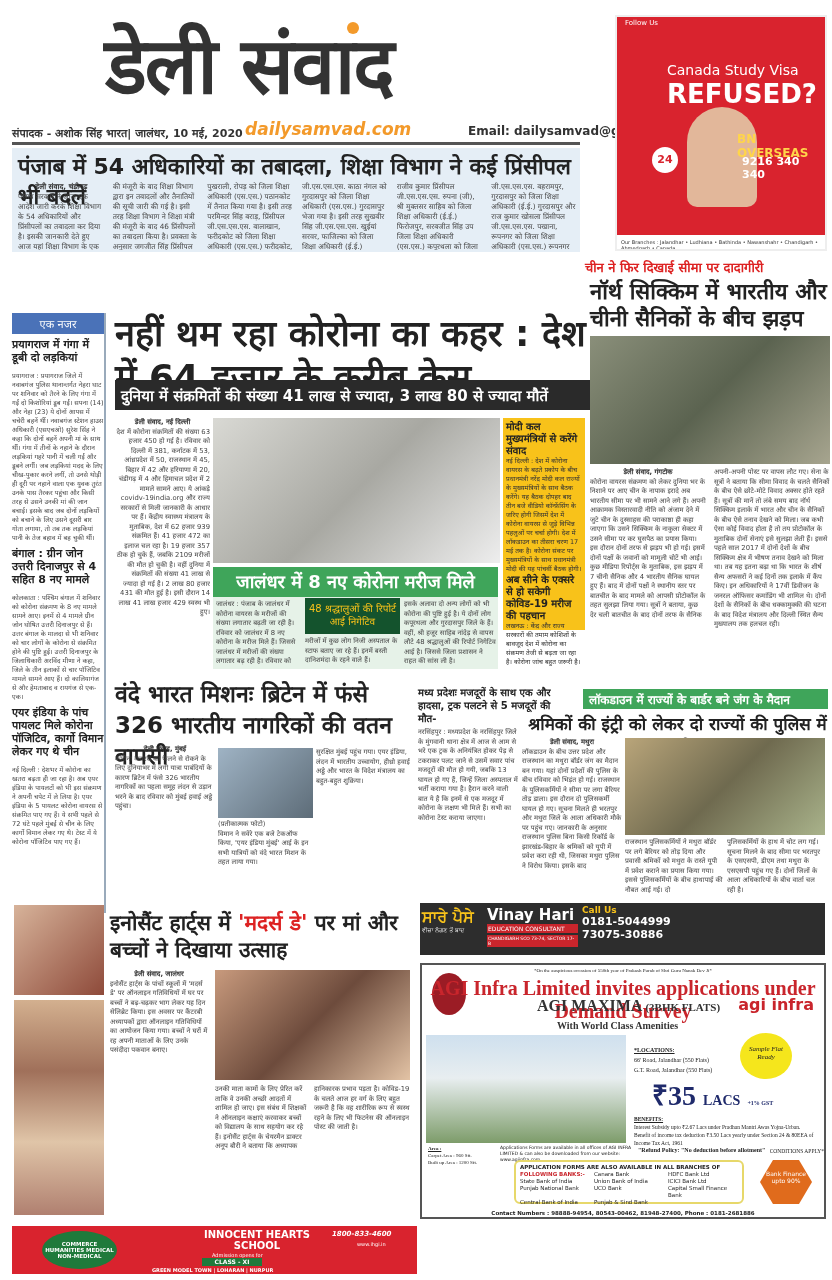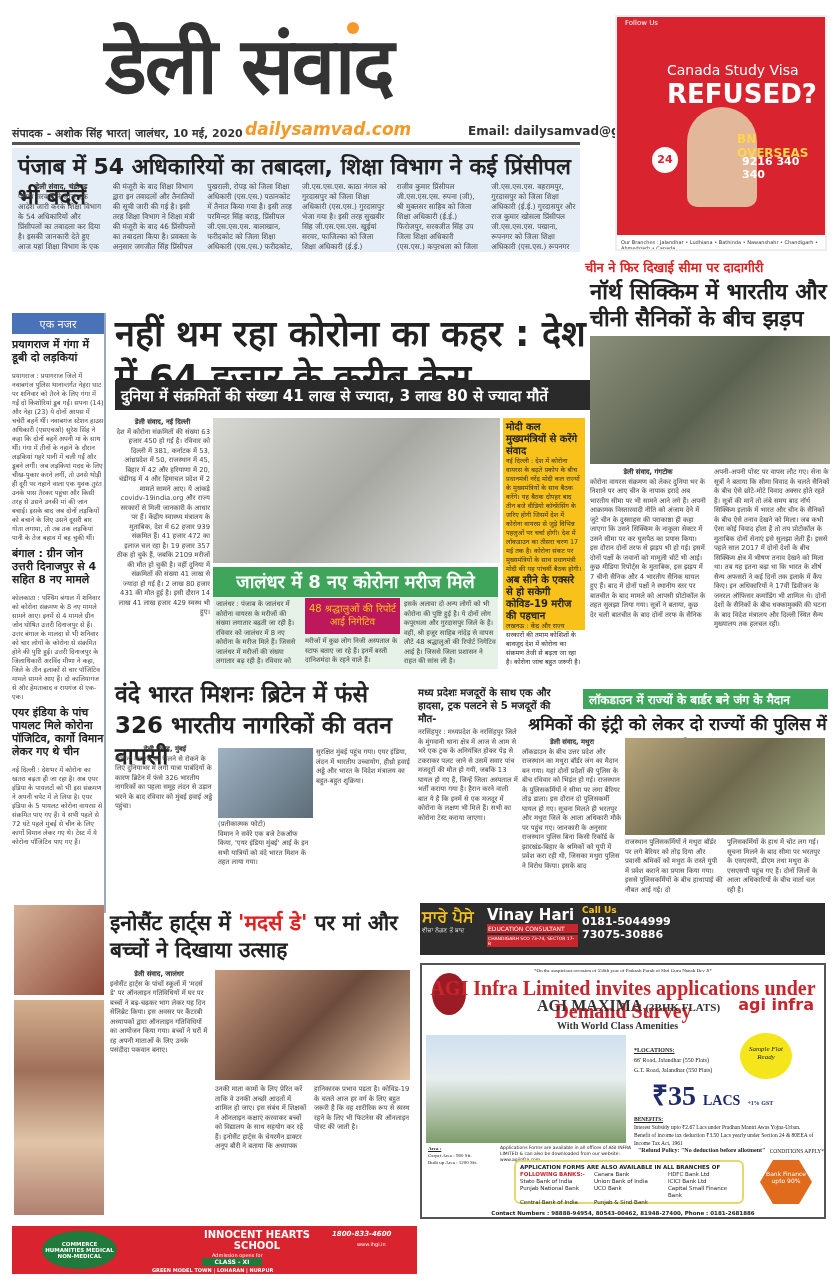--- a/index.html
+++ b/index.html
@@ -30,21 +30,21 @@
   .sidebar{left:12px;top:313px;width:94px;height:600px;border-right:2px solid #9ab}
   .sb-head{background:#4a72b8;color:#fff;text-align:center;font-size:11px;padding:3px 0}
   .sb-title{font-size:11px;font-weight:bold;color:#222;margin-top:4px;line-height:13px}
   .sb-text{font-size:6.6px;line-height:9px;color:#444;margin-top:8px}
   .main-head{left:115px;top:312px;width:475px;font-size:36px;font-weight:bold;color:#222;line-height:44px}
   .sub-bar{left:115px;top:380px;width:475px;height:30px;background:#2a2a2a;color:#fff;font-size:15px;font-weight:bold;padding:5px 6px;white-space:nowrap;overflow:hidden}
   .yellow-box{left:503px;top:418px;width:82px;height:212px;background:#f8c21a;padding:3px;font-size:6.5px;line-height:9px;color:#333}
   .yellow-box h4{font-size:10px;color:#222;line-height:12px}
   .green-head{left:213px;top:567px;width:285px;height:30px;background:#3fa55a;color:#fff;font-size:18px;font-weight:bold;text-align:center;line-height:30px}
   .green-box{left:213px;top:597px;width:285px;height:72px;background:#e6f2e8}
-  .dark-pill{left:305px;top:598px;width:95px;height:36px;background:#be185d;color:#f8c21a;font-size:10px;line-height:13px;text-align:center;padding-top:4px}
+  .dark-pill{left:305px;top:598px;width:95px;height:36px;background:#14532d;color:#f8c21a;font-size:10px;line-height:13px;text-align:center;padding-top:4px}
   .vande{left:115px;top:679px;width:300px;font-size:23px;font-weight:bold;color:#222;line-height:31px}
   .mp-head{left:418px;top:686px;width:135px;font-size:10px;font-weight:bold;line-height:13px}
   .lock-bar{left:583px;top:689px;width:245px;height:20px;background:#3fa55a;color:#fff;font-size:12px;font-weight:bold;padding:2px 6px}
   .shramik{left:415px;top:712px;width:415px;font-size:17px;font-weight:bold;color:#222;text-align:center}
   .ad-usa{left:420px;top:903px;width:405px;height:52px;background:#2d2d2d;display:flex;overflow:hidden}
   .ad-usa .white{width:165px;background:#fff;color:#223d8c;position:relative}
   .innocent-head{left:110px;top:910px;width:300px;font-size:21px;font-weight:bold;line-height:27px;color:#222}
   .innocent-head .red{color:#d22}
   .agi{left:420px;top:963px;width:406px;height:256px;border:2px solid #555;background:#fff}
   .agi .t1{position:absolute;left:0;top:3px;width:100%;text-align:center;font-size:5px;font-family:"Liberation Serif",serif}

